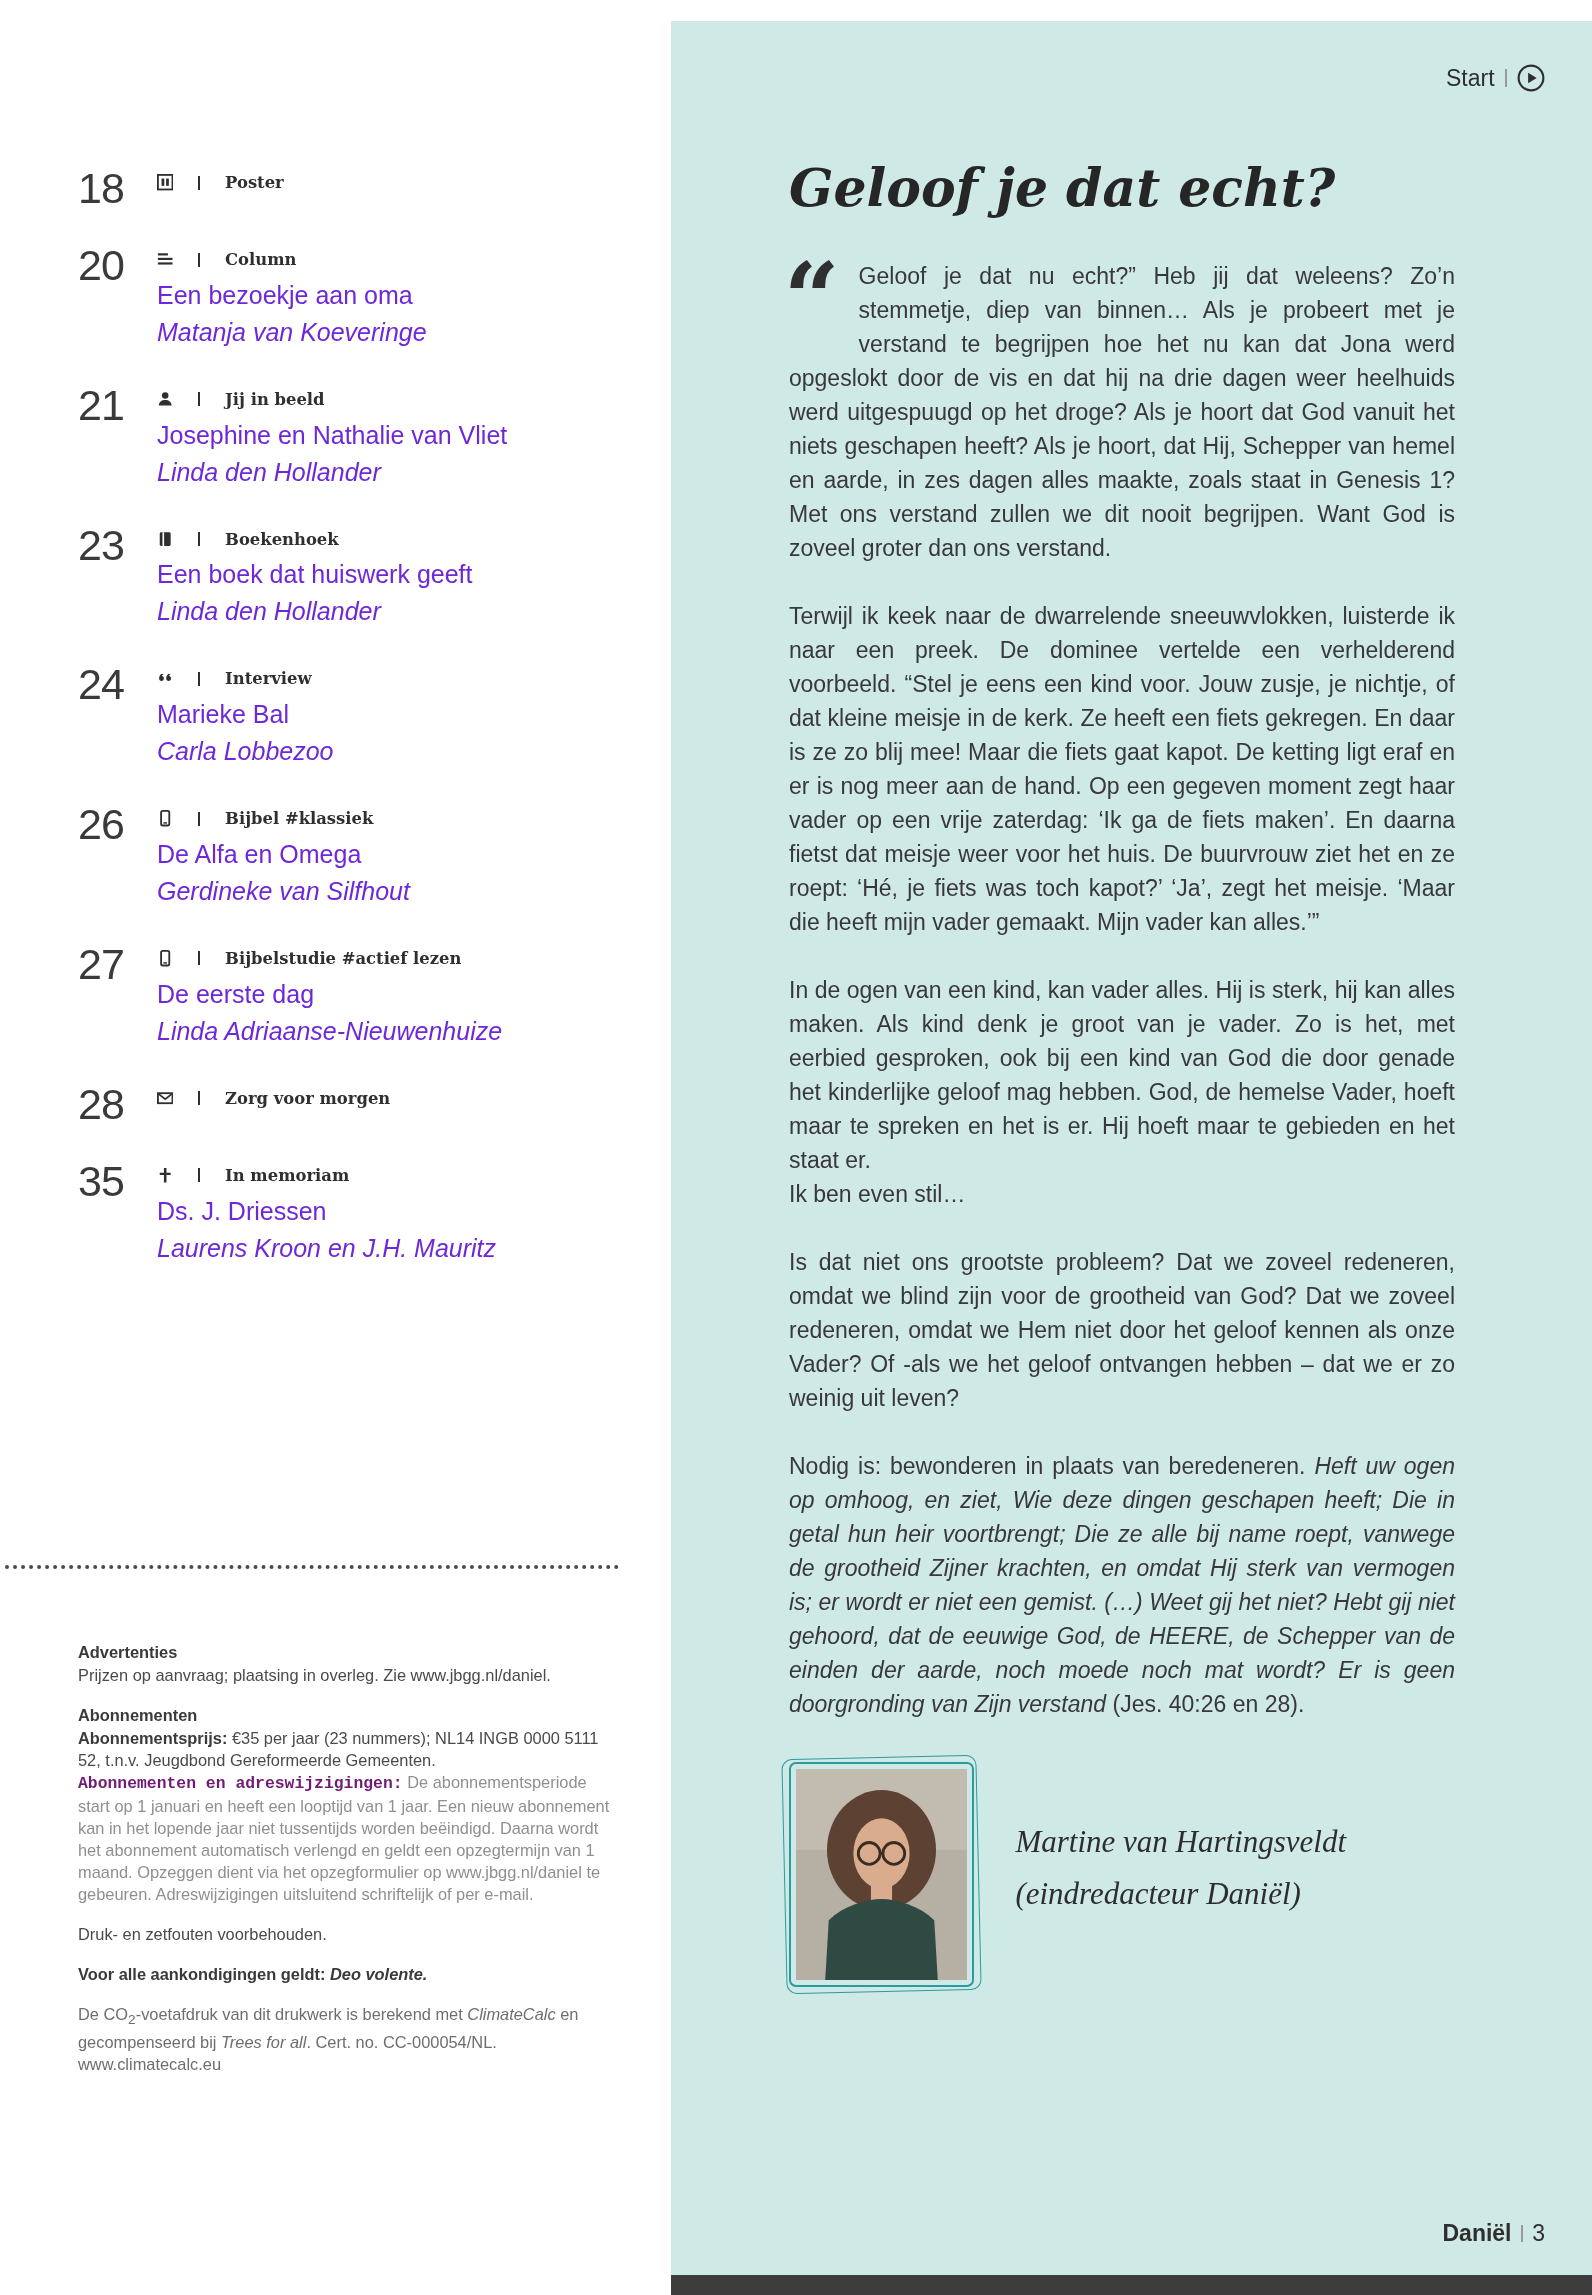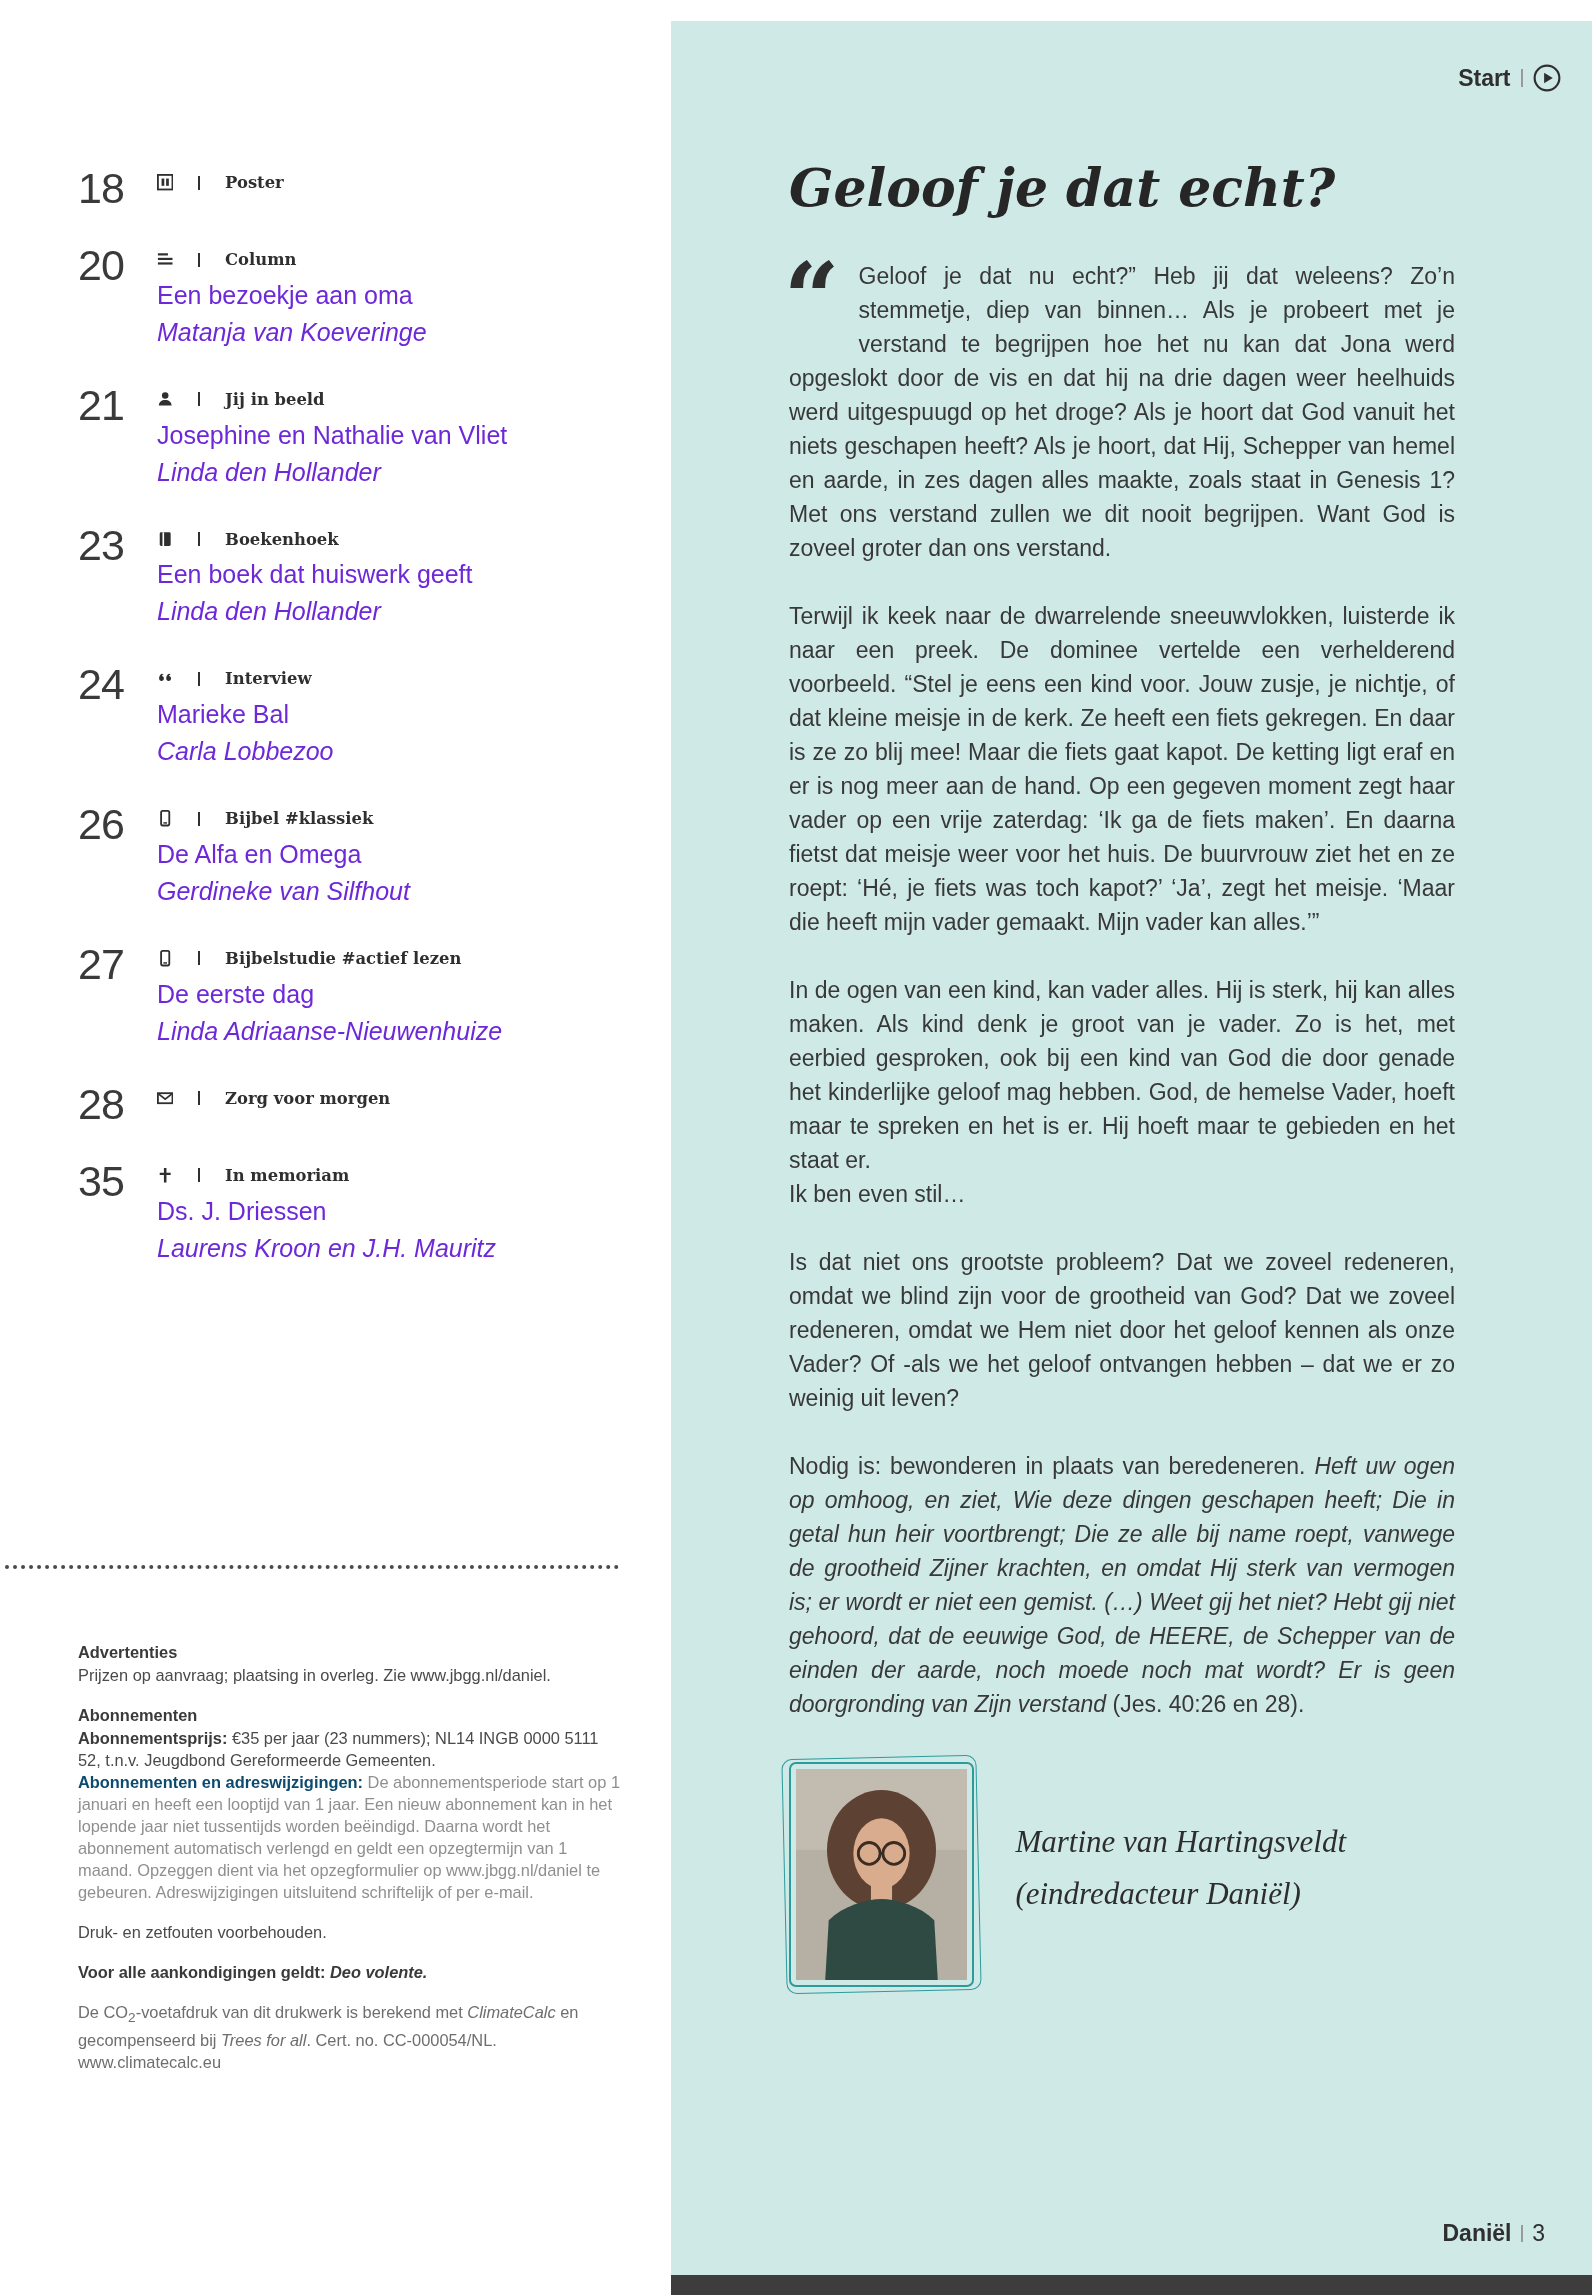--- a/index.html
+++ b/index.html
@@ -19,29 +19,29 @@
   .toc-line{font-size:25px;line-height:37px;color:#6d28d9;}
   .toc-line.author{font-style:italic;}
 
   .dotted{position:absolute;left:5.2px;top:1565px;width:614px;border-top:4.3px dotted #4a4a4a;}
 
   .colophon{position:absolute;left:78px;top:1641px;width:545px;font-size:16.4px;line-height:22px;color:#4a4a4a;}
   .col-block{margin-bottom:18px;}
   .col-head{font-weight:700;color:#3a3a3a;margin-bottom:0.9px;}
   .lab{font-weight:700;color:#3a3a3a;}
   .gray{color:#8f8f8f;}
-  .gray .lab{color:#0c4a6e;}
+  .gray .lab{color:#701a75;font-family:Liberation Mono, monospace;}
   .it{font-style:italic;}
   .co2{color:#6e6e6e;}
 
   
   .teal{position:absolute;left:671px;top:21px;width:922px;height:2254px;background:#cfe9e7;}
   .strip{position:absolute;left:671px;top:2275px;width:922px;height:21px;background:#3d3d3d;}
 
-  .start{position:absolute;top:43px;right:32px;display:flex;align-items:center;gap:10.4px;font-weight:700;font-size:23px;color:#2f2f2f;cursor:pointer;}
+  .start{position:absolute;top:43px;right:48px;display:flex;align-items:center;gap:10.4px;font-weight:400;font-size:23px;color:#2f2f2f;cursor:pointer;}
   .sepbar{width:1.7px;height:17.3px;background:#9a9a9a;}
   .play{width:28px;height:28px;color:#2f2f2f;display:inline-flex;}
 
   .article{position:absolute;left:118px;top:136px;width:666px;}
   .title{font-family:"DejaVu Serif",serif;font-style:italic;font-weight:700;font-size:52px;color:#262626;margin:0 0 41px 0;}
   .para{font-size:23px;line-height:34px;color:#383838;margin:0 0 34px 0;text-align:justify;}
   .big-quote{float:left;font-family:"DejaVu Serif",serif;font-weight:700;font-size:97px;line-height:69px;height:79px;margin:5.2px 19px 0 -5.2px;color:#2f2f2f;}
 
   .byline{display:flex;gap:41px;margin-top:41px;align-items:flex-start;}
   .photo-frame{position:relative;width:171px;height:211px;border:2.6px solid #2d9b9b;border-radius:7px;padding:5.2px;background:transparent;}

